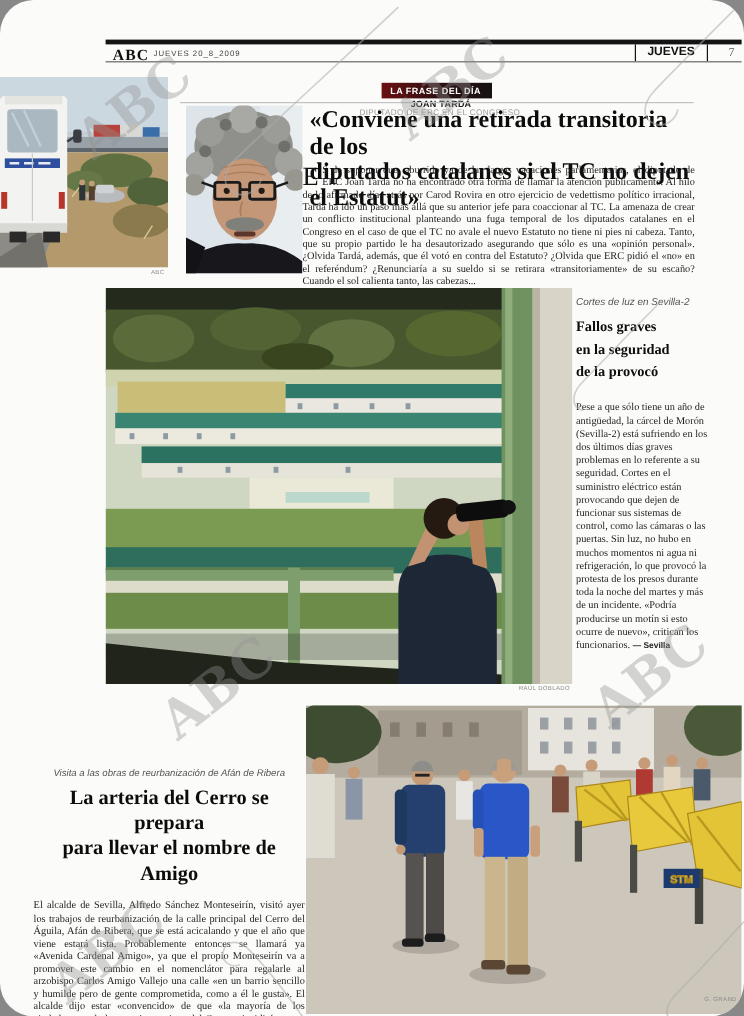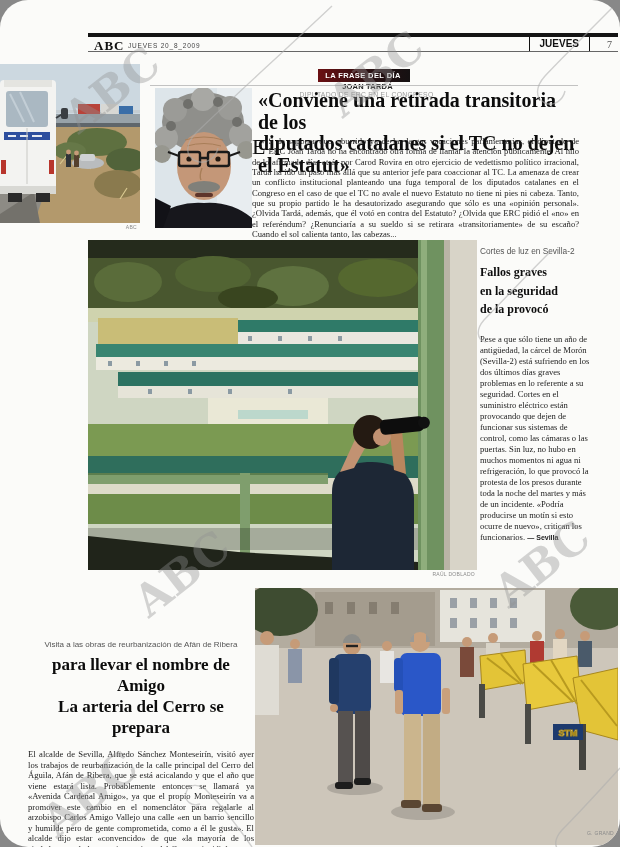--- a/index.html
+++ b/index.html
@@ -26,21 +26,21 @@
   .frase-role{margin-left:5px;font-size:6.8px;color:#9b9b9b;letter-spacing:.3px;}
   .frase-rule{left:150px;top:85px;width:428px;height:1px;background:#c2c2c2;}
   .quote{left:258px;top:90px;width:322px;font-weight:bold;font-size:20px;line-height:21.5px;color:#0c0c0c;}
   .frase-body{left:252px;top:136px;width:327px;font-size:8.6px;line-height:10.35px;text-align:justify;color:#1c1c1c;}
   .dropcap{float:left;font-size:22px;line-height:19px;font-weight:normal;padding:1px 3px 0 0;color:#111;}
   
   .ph{display:block;}
   .credit{font-family:"Liberation Sans",sans-serif;font-size:5px;letter-spacing:.3px;color:#8a8a8a;text-align:right;}
   
   .carcel{left:480px;top:246px;width:113px;}
-  .kicker{font-family:"Liberation Sans",sans-serif;font-size:8.3px;color:#555;}
+  .kicker{font-family:"Liberation Sans",sans-serif;font-size:8.3px;color:#555;font-style:italic;}
   .carcel h2{margin:7px 0 0 0;font-size:12px;line-height:18.5px;font-weight:bold;color:#0d0d0d;}
   .carcel .btxt{margin-top:15px;font-size:8.6px;line-height:11px;text-align:left;color:#1c1c1c;}
   .dateline{font-family:"Liberation Sans",sans-serif;font-weight:bold;font-size:7px;color:#222;}
   
   .cerro{left:28px;top:640px;width:226px;text-align:center;}
   .cerro h2{margin:5px 0 0 0;font-size:17px;line-height:21px;font-weight:bold;color:#0c0c0c;}
   .cerro .btxt{margin-top:11px;font-size:8.6px;line-height:10.5px;text-align:justify;color:#1c1c1c;}
   
   .wm{position:absolute;font-family:"DejaVu Serif",serif;font-weight:bold;font-size:44px;
       color:rgba(145,145,145,.38);transform:rotate(-38deg);pointer-events:none;z-index:6;}
@@ -240,22 +240,22 @@
     </h2>
     <div class="btxt">
       <span>Pese a que sólo tiene un año de antigüedad, la cárcel de Morón (Sevilla-2) está sufriendo en los dos últimos días graves problemas en lo referente a su seguridad. Cortes en el suministro eléctrico están provocando que dejen de funcionar sus sistemas de control, como las cámaras o las puertas. Sin luz, no hubo en muchos momentos ni agua ni refrigeración, lo que provocó la protesta de los presos durante toda la noche del martes y más de un incidente. «Podría producirse un motín si esto ocurre de nuevo», critican los funcionarios.</span>
       <span class="dateline">— Sevilla</span>
     </div>
   </div>
 
   <div class="abs cerro">
     <div class="kicker" style="font-size:8px;">Visita a las obras de reurbanización de Afán de Ribera</div>
     <h2>
+      <span style="display:block">La arteria del Cerro se prepara</span>
       <span style="display:block">para llevar el nombre de Amigo</span>
-      <span style="display:block">La arteria del Cerro se prepara</span>
     </h2>
     <div class="btxt">
       <span>El alcalde de Sevilla, Alfredo Sánchez Monteseirín, visitó ayer los trabajos de reurbanización de la calle principal del Cerro del Águila, Afán de Ribera, que se está acicalando y que el año que viene estará lista. Probablemente entonces se llamará ya «Avenida Cardenal Amigo», ya que el propio Monteseirín va a promover este cambio en el nomenclátor para regalarle al arzobispo Carlos Amigo Vallejo una calle «en un barrio sencillo y humilde pero de gente comprometida, como a él le gusta». El alcalde dijo estar «convencido» de que «la mayoría de los ciudadanos y de los propios vecinos del Cerro coincidirá en que éste es un buen cambio».</span>
       
     </div>
   </div>
 
   <div class="abs" style="left:255px;top:588px;width:363px;height:195px;">
     <svg class="ph" width="363" height="257" viewBox="0 0 363 257">
       <rect x="0" y="0" width="363" height="257" fill="#cdc6ba"></rect>

